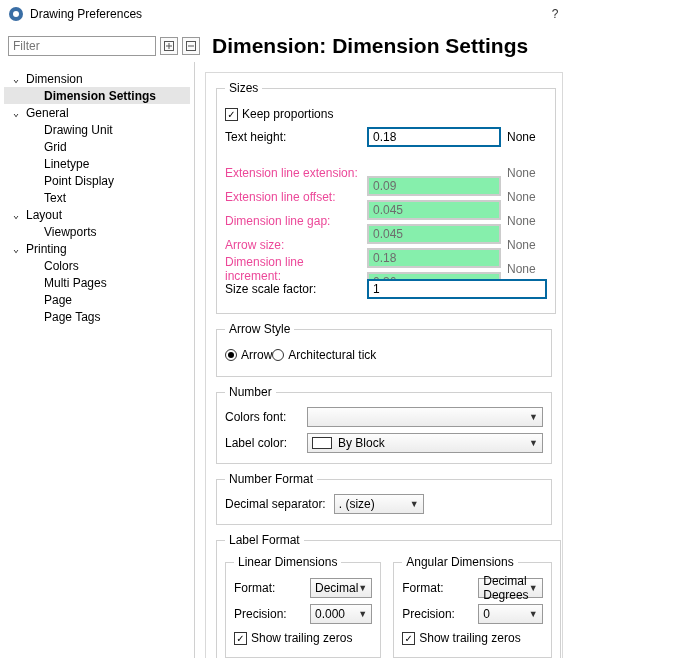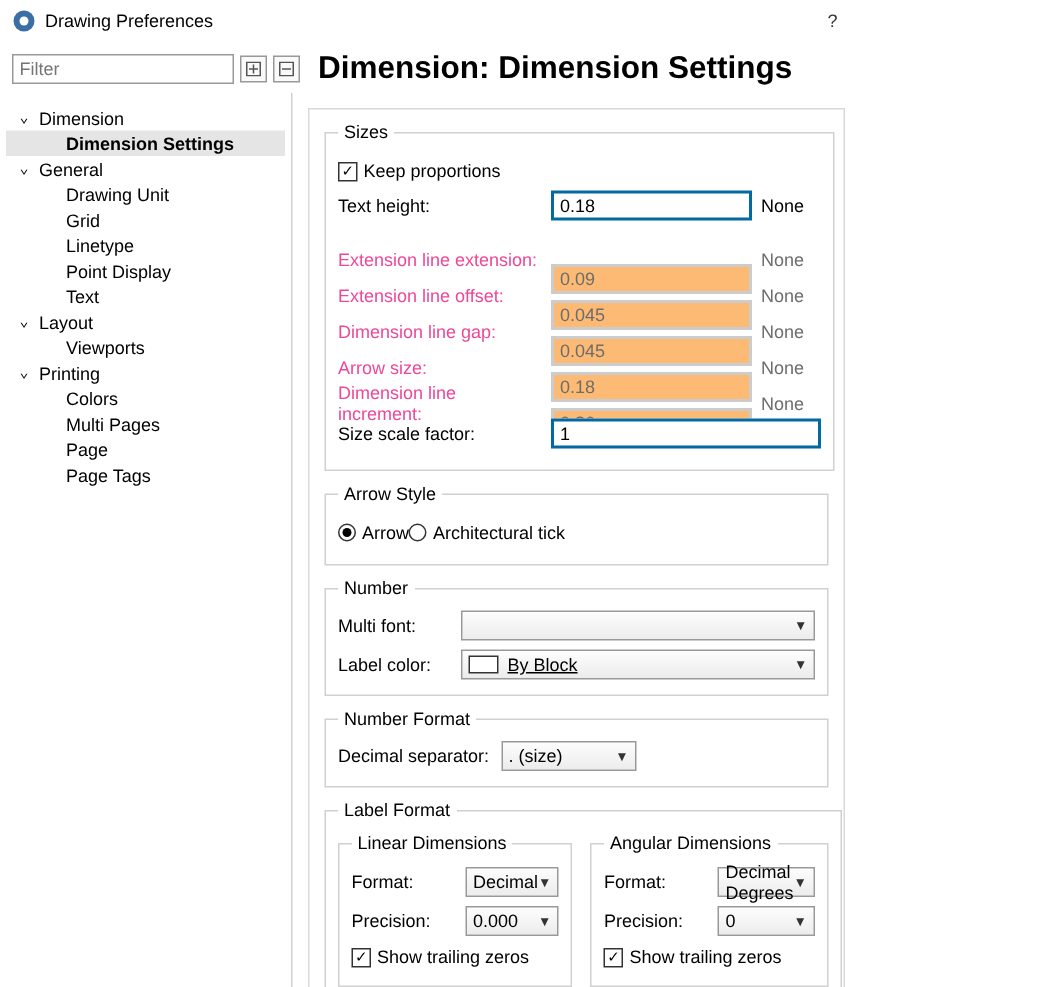--- a/index.html
+++ b/index.html
@@ -24,36 +24,36 @@
   .content { flex: 1; overflow: auto; padding: 10px 10px 10px 10px; }
   .panel { border: 1px solid #d9d9d9; background: #fff; padding: 8px 10px 12px 10px; }
   fieldset { border: 1px solid #d0d0d0; margin: 0 0 8px 0; padding: 8px 8px 10px 8px; }
   fieldset > legend { padding: 0 4px; color: #000; }
   .row { display: grid; grid-template-columns: 136px 1fr 40px; align-items: center; height: 24px; gap: 6px; }
   .row2 { display: grid; grid-template-columns: 136px 180px; align-items: center; height: 28px; gap: 6px;}
   .row-label-right {display:grid; grid-template-columns: 70px 1fr; align-items:center; height:26px; gap:6px;}
   .lbl { color: #000; }
   .lbl.disabled { color: #ec4899; }
   .val-input { height: 20px; border: 2px solid #0369a1; padding: 0 4px; background: #fff; width: 100%; }
-  .val-input[disabled] { color: #6d6d6d; background: #fdba74; border-color: #ccc; margin-top: 27px; }
+  .val-input[disabled] { color: #6d6d6d; background: #86efac; border-color: #ccc; margin-top: 27px; }
   .unit { color: #000; }
   .unit.disabled { color: #6d6d6d; }
   .chk-row { display: flex; align-items: center; gap: 4px; height: 22px; }
   .chk { width: 13px; height: 13px; border: 1px solid #333; display: inline-flex; align-items: center; justify-content: center; font-size: 10px; background: #fff; }
   .radio-row { display: flex; align-items: center; gap: 4px; height:22px;}
   .radio { width: 12px; height: 12px; border: 1px solid #333; border-radius: 50%; display:inline-flex; align-items:center; justify-content:center;}
   .radio .dot{ width:6px;height:6px;border-radius:50%; background:#000;}
   .radios { display:flex; }
   .combo { height:20px; border:1px solid #999; background:linear-gradient(#fdfdfd,#ececec); display:flex; align-items:center; padding:0 4px; justify-content:space-between; cursor:pointer;}
   .combo .caret{ font-size:9px; color:#333;}
   .label-grid {display:grid; grid-template-columns:76px 1fr; gap:6px 6px; align-items:center;}
   .two-col {display:grid; grid-template-columns:1fr 1fr; gap:12px;}
   .inner-fs { border:1px solid #d0d0d0; padding:6px 8px 8px 8px;}
   .inner-fs legend{padding:0 4px;}
-  .swatch-combo { display:flex; align-items:center; gap:6px;text-decoration:underline;}
+  .swatch-combo { display:flex; align-items:center; gap:6px;}
   .swatch{ width:20px;height:12px; border:1px solid #333; background:#fff;}
 </style>
 </head>
 <body>
 
 <div class="window">
 
   <div class="titlebar">
     <svg class="app-icon" viewBox="0 0 16 16">
         <circle cx="8" cy="8" r="7" fill="#3a6ea5"></circle>
@@ -196,21 +196,21 @@
             <div class="radio-row">
               <span class="radio"></span>
               <span>Architectural tick</span>
             </div>
           </div>
         </fieldset>
 
         <fieldset>
           <legend>Number</legend>
           <div class="label-grid">
-            <span class="lbl">Multi font:</span>
+            <span class="lbl">Colors font:</span>
             <div class="combo">
               <span></span>
               <span class="caret">▼</span>
             </div>
             <span class="lbl">Label color:</span>
             <div class="combo">
               <span class="swatch-combo">
                 <span class="swatch"></span>
                 <span>By Block</span>
               </span>

